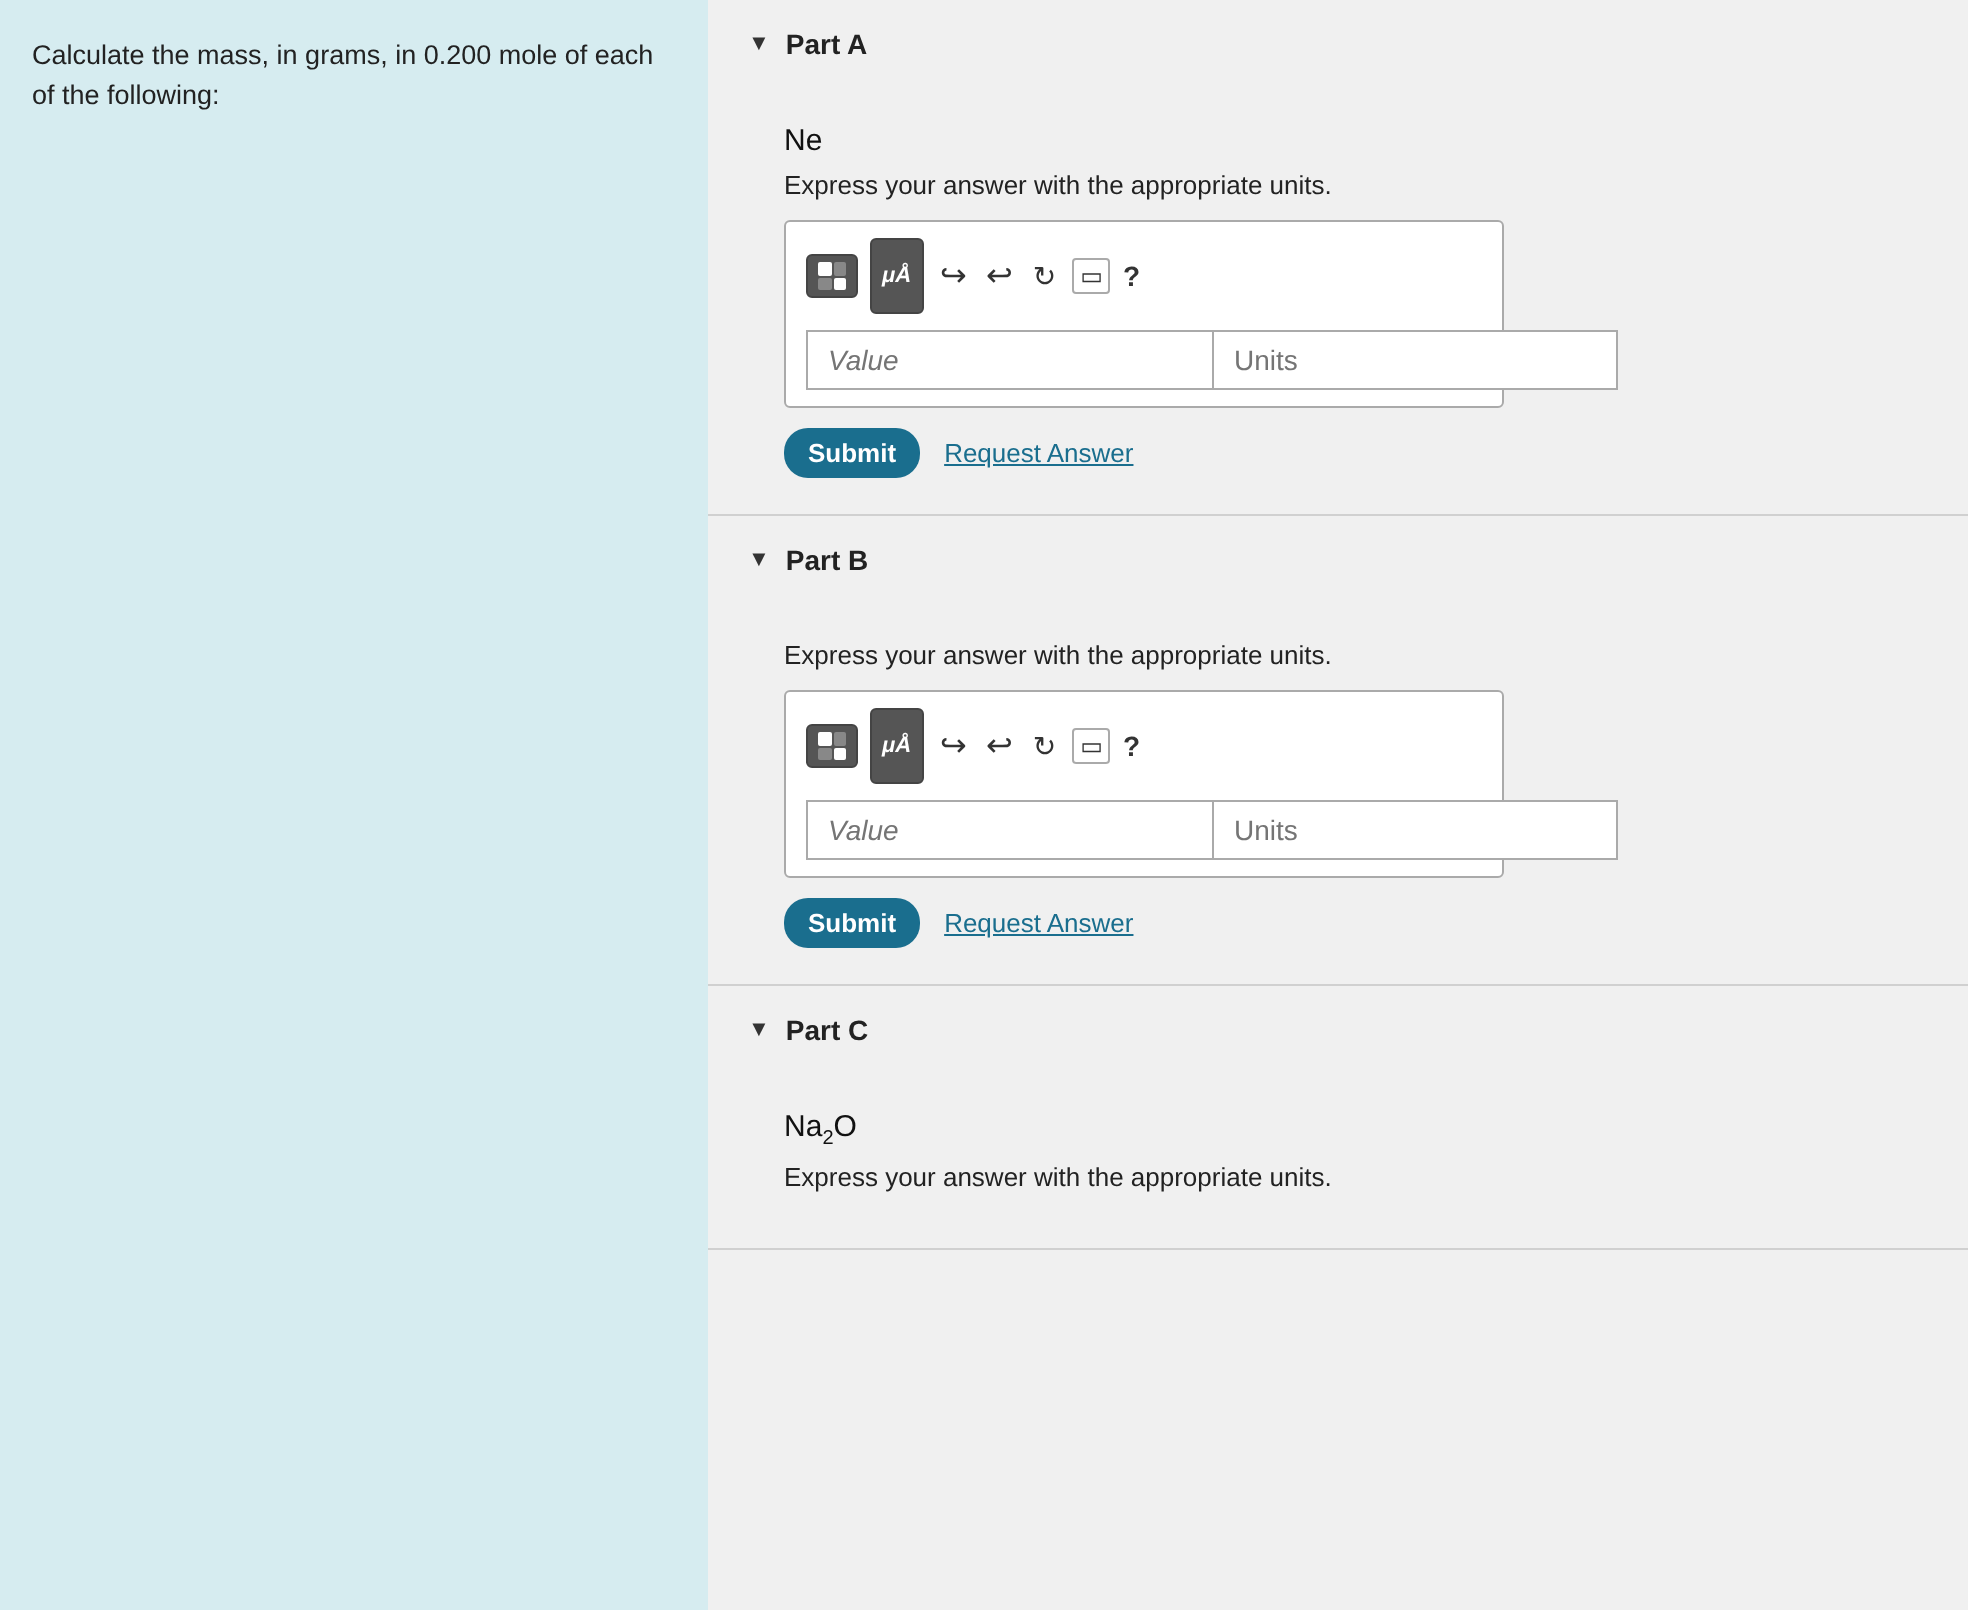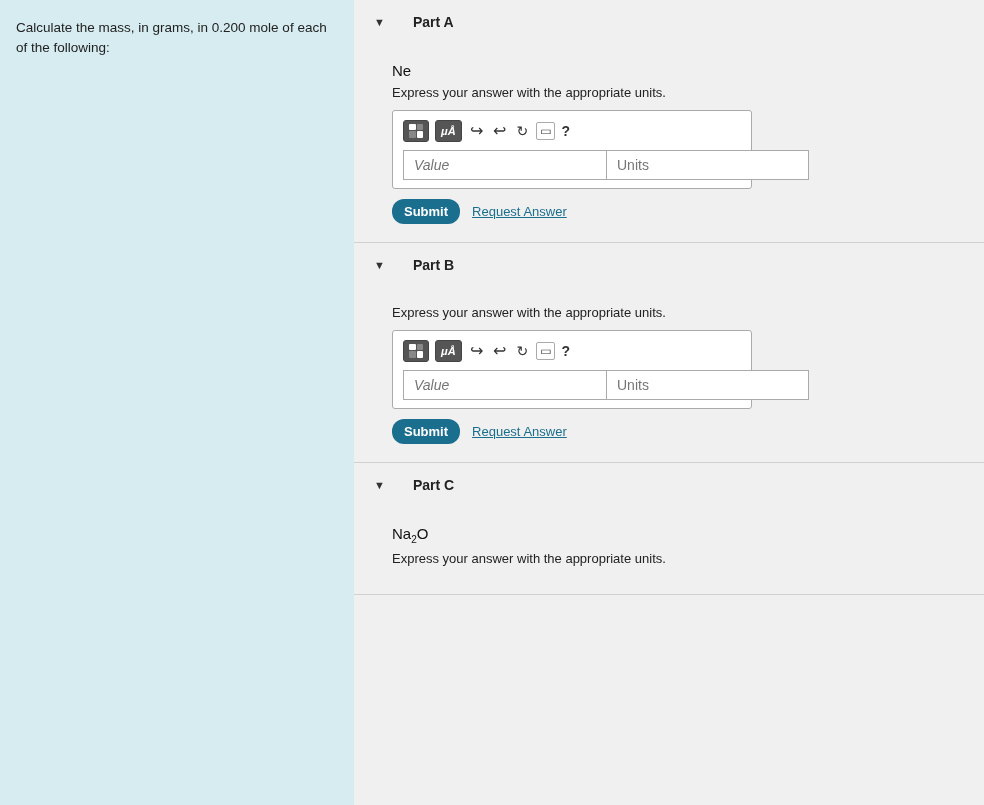--- a/index.html
+++ b/index.html
@@ -47,21 +47,20 @@
 
     .part-arrow {
       font-size: 11px;
       color: #333;
     }
 
     .part-title {
       font-size: 14px;
       font-weight: bold;
       color: #222;
-      margin-left: 20px;
     }
 
     .part-content {
       padding-left: 18px;
       margin-top: 32px;
     }
 
     .element-name {
       font-size: 15px;
       margin-bottom: 6px;
@@ -129,21 +128,21 @@
 
     .grid-cell.dark {
       background: #888;
     }
 
     .mu-btn {
       background: #555;
       color: white;
       font-size: 11px;
       padding: 2px 5px;
-      height: 22px;
+      height: 38px;
       border: 1px solid #444;
       border-radius: 3px;
       cursor: pointer;
       font-style: italic;
       font-weight: bold;
     }
 
     .toolbar-icon-btn {
       background: none;
       border: none;

